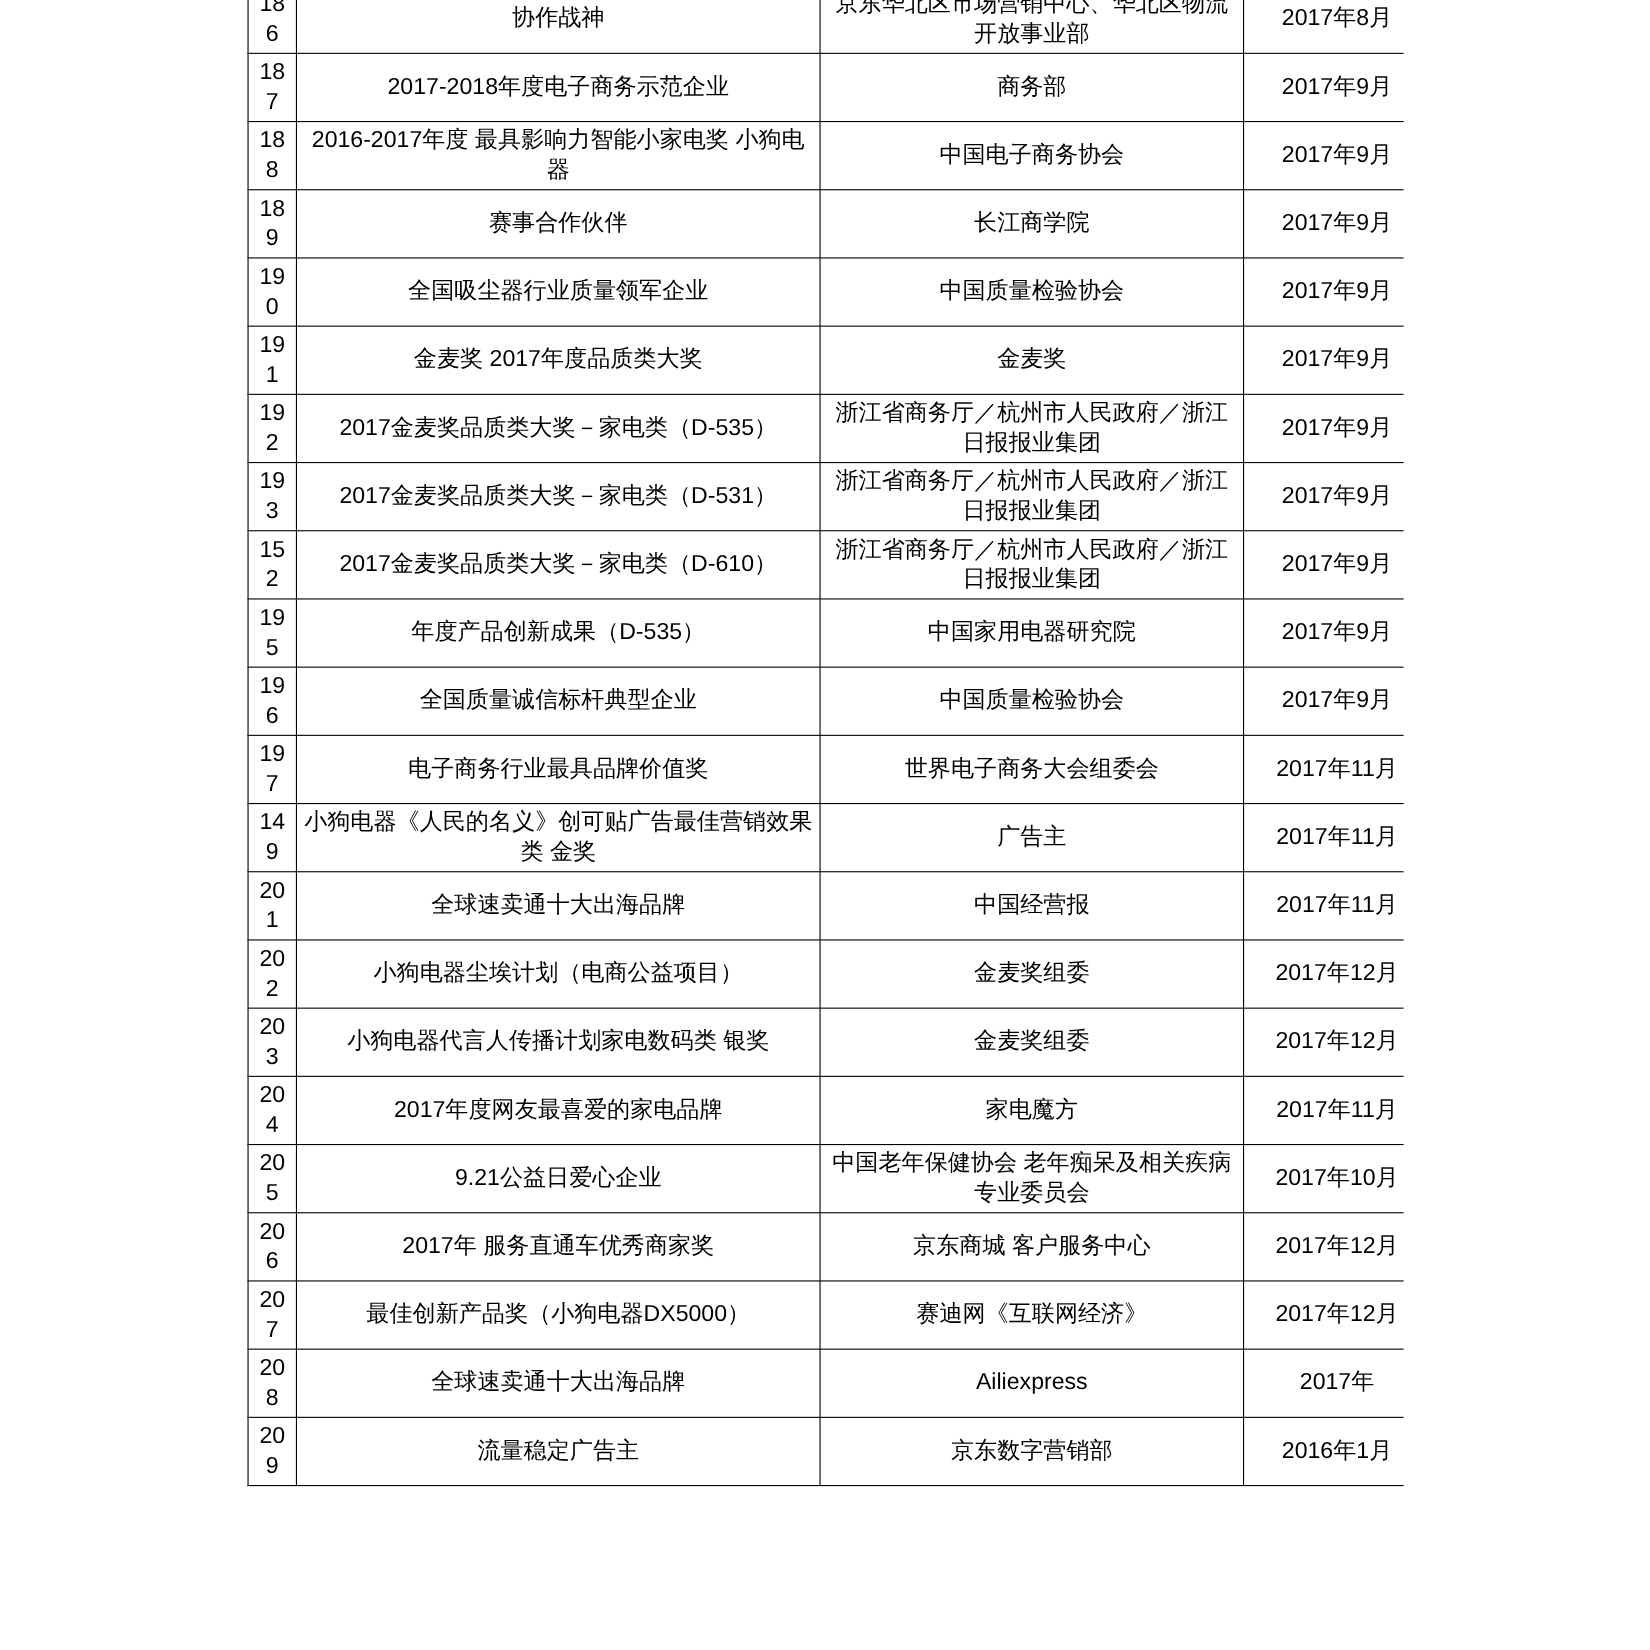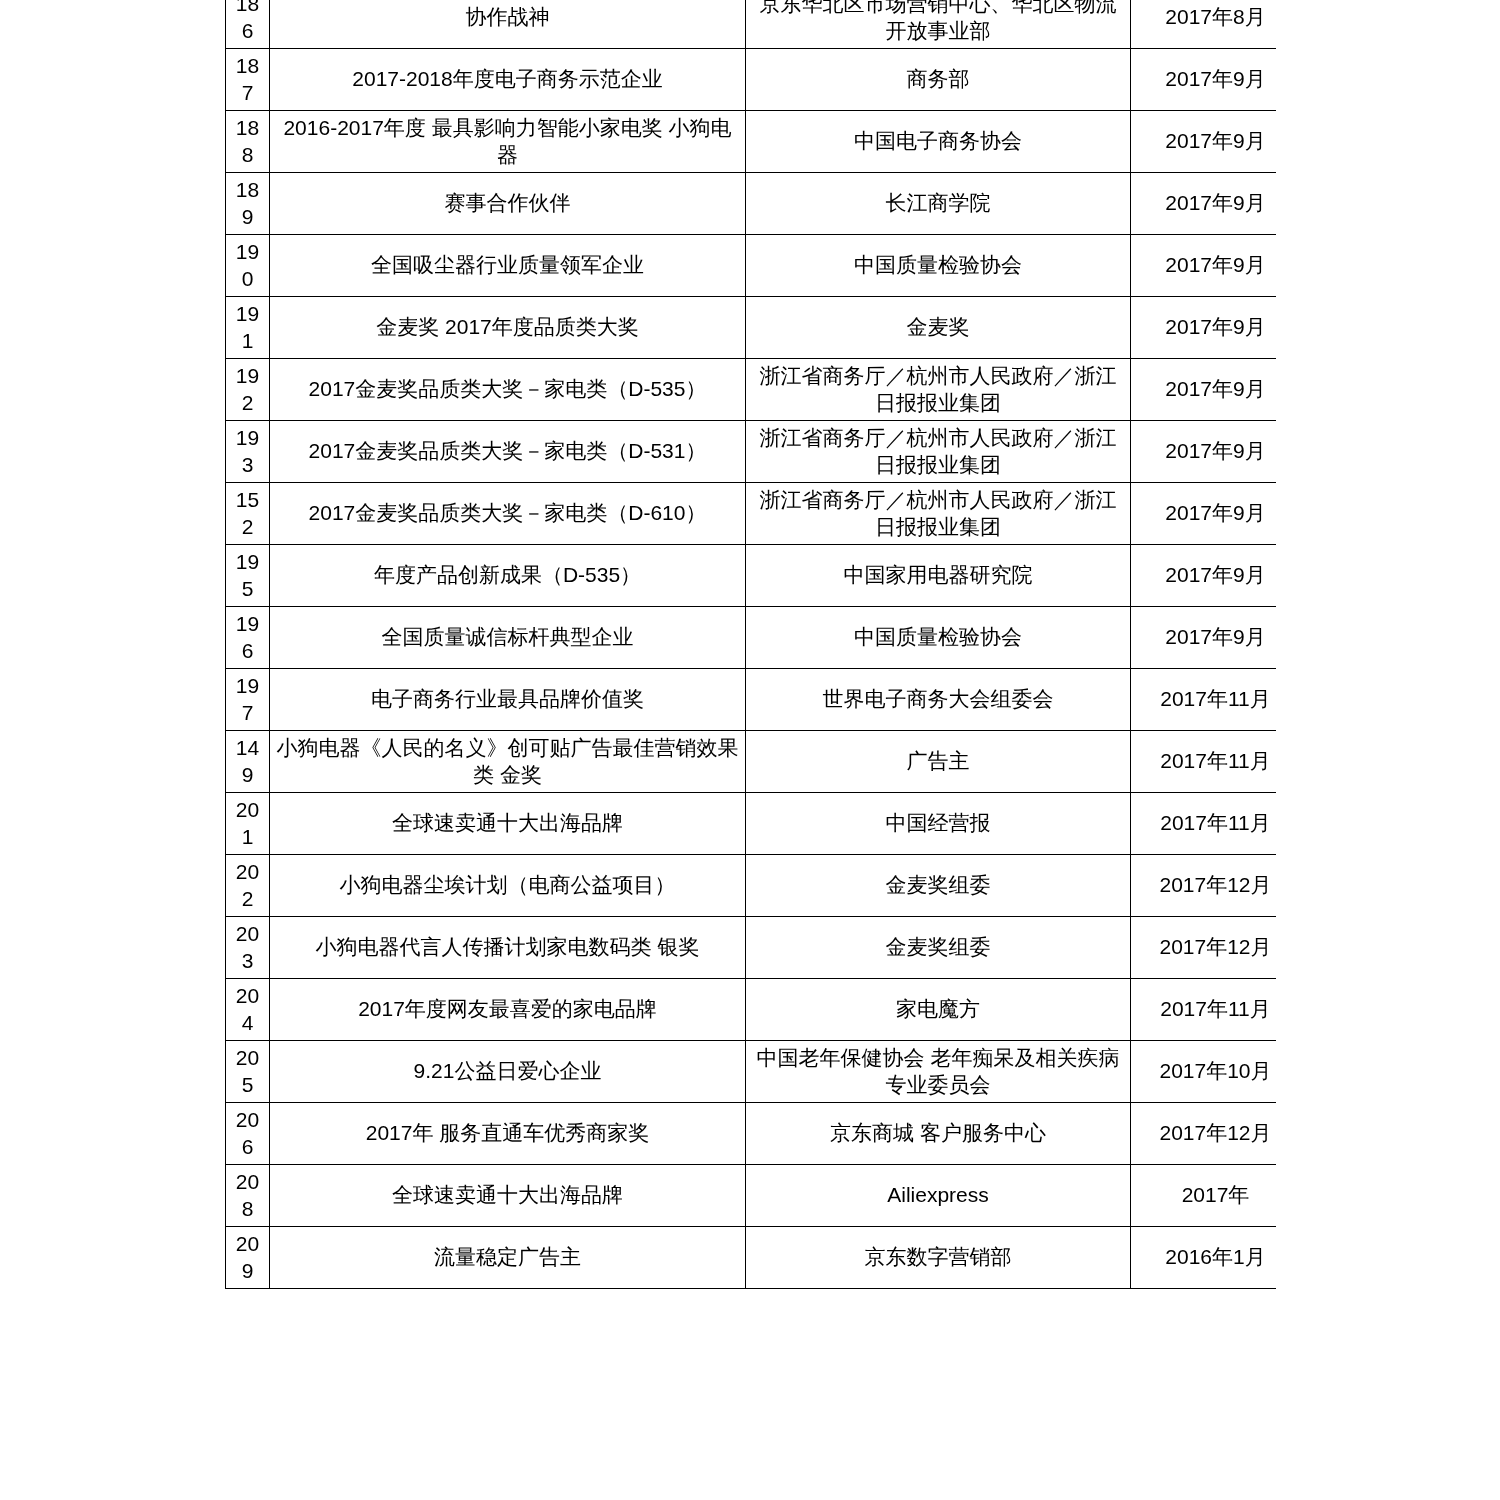--- a/index.html
+++ b/index.html
@@ -168,20 +168,26 @@
           <td class="col-org">中国老年保健协会 老年痴呆及相关疾病专业委员会</td>
           <td class="col-date">2017年10月</td>
         </tr>
         <tr>
           <td class="col-no">206</td>
           <td class="col-award">2017年 服务直通车优秀商家奖</td>
           <td class="col-org">京东商城 客户服务中心</td>
           <td class="col-date">2017年12月</td>
         </tr>
         <tr>
+          <td class="col-no">207</td>
+          <td class="col-award">最佳创新产品奖（小狗电器DX5000）</td>
+          <td class="col-org">赛迪网《互联网经济》</td>
+          <td class="col-date">2017年12月</td>
+        </tr>
+        <tr>
           <td class="col-no">208</td>
           <td class="col-award">全球速卖通十大出海品牌</td>
           <td class="col-org">Ailiexpress</td>
           <td class="col-date">2017年</td>
         </tr>
         <tr>
           <td class="col-no">209</td>
           <td class="col-award">流量稳定广告主</td>
           <td class="col-org">京东数字营销部</td>
           <td class="col-date">2016年1月</td>

